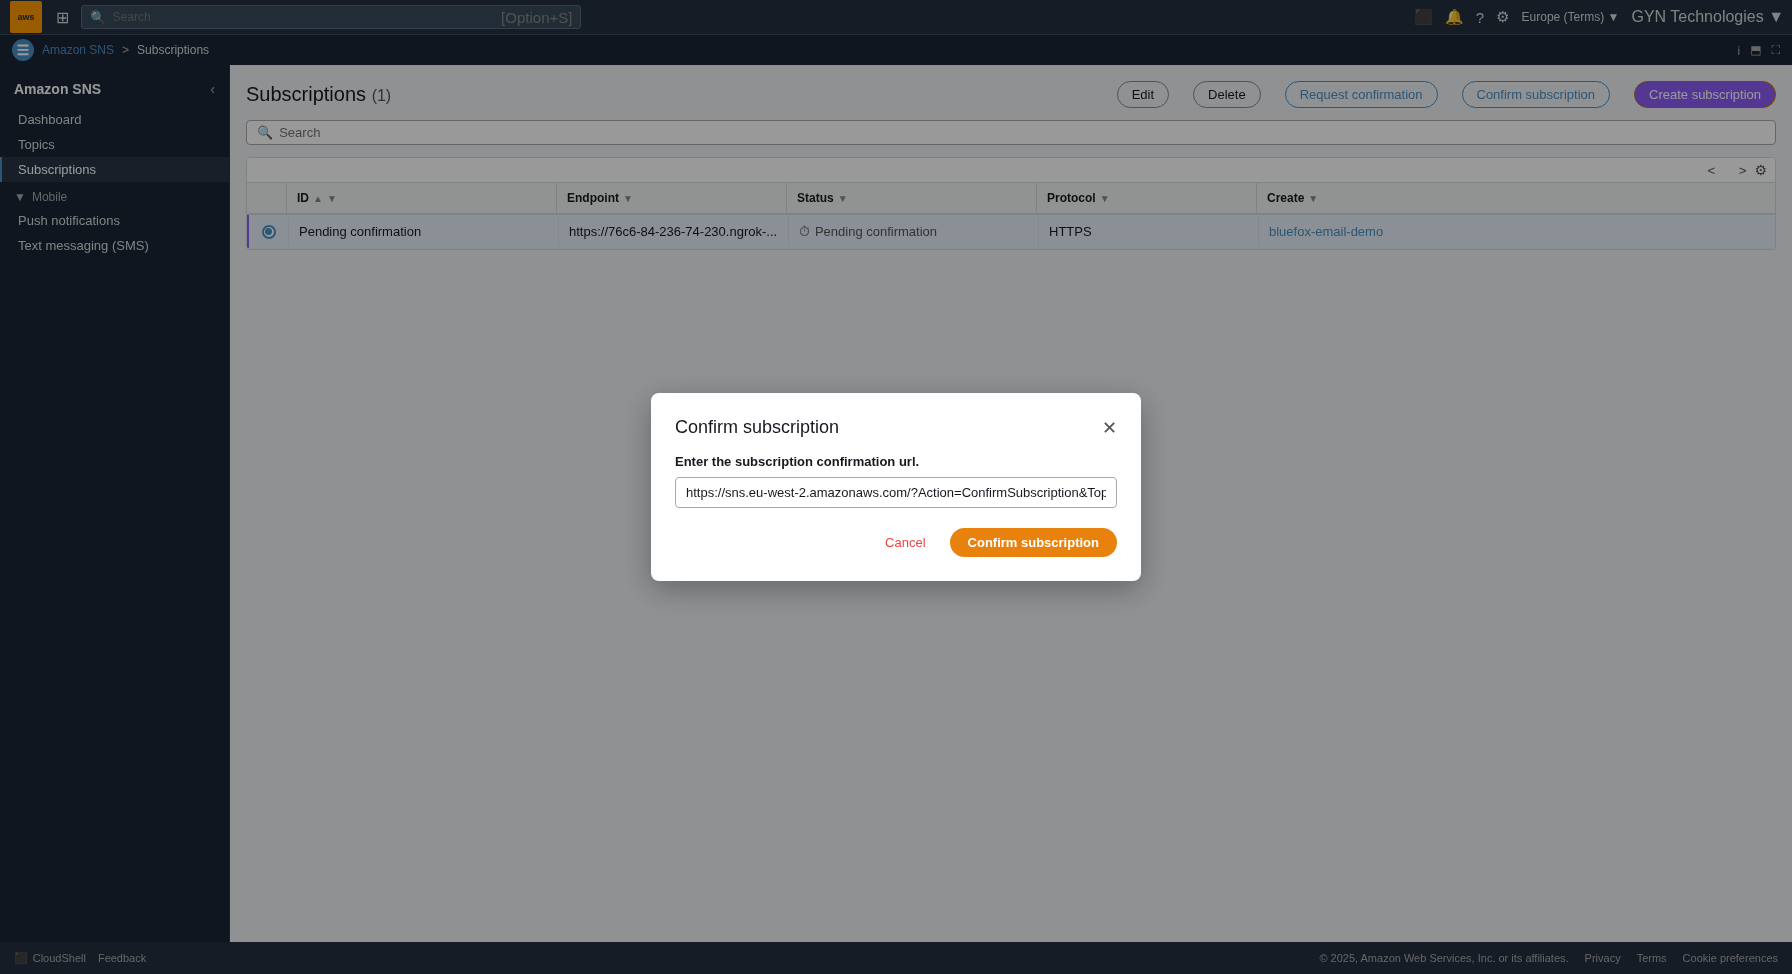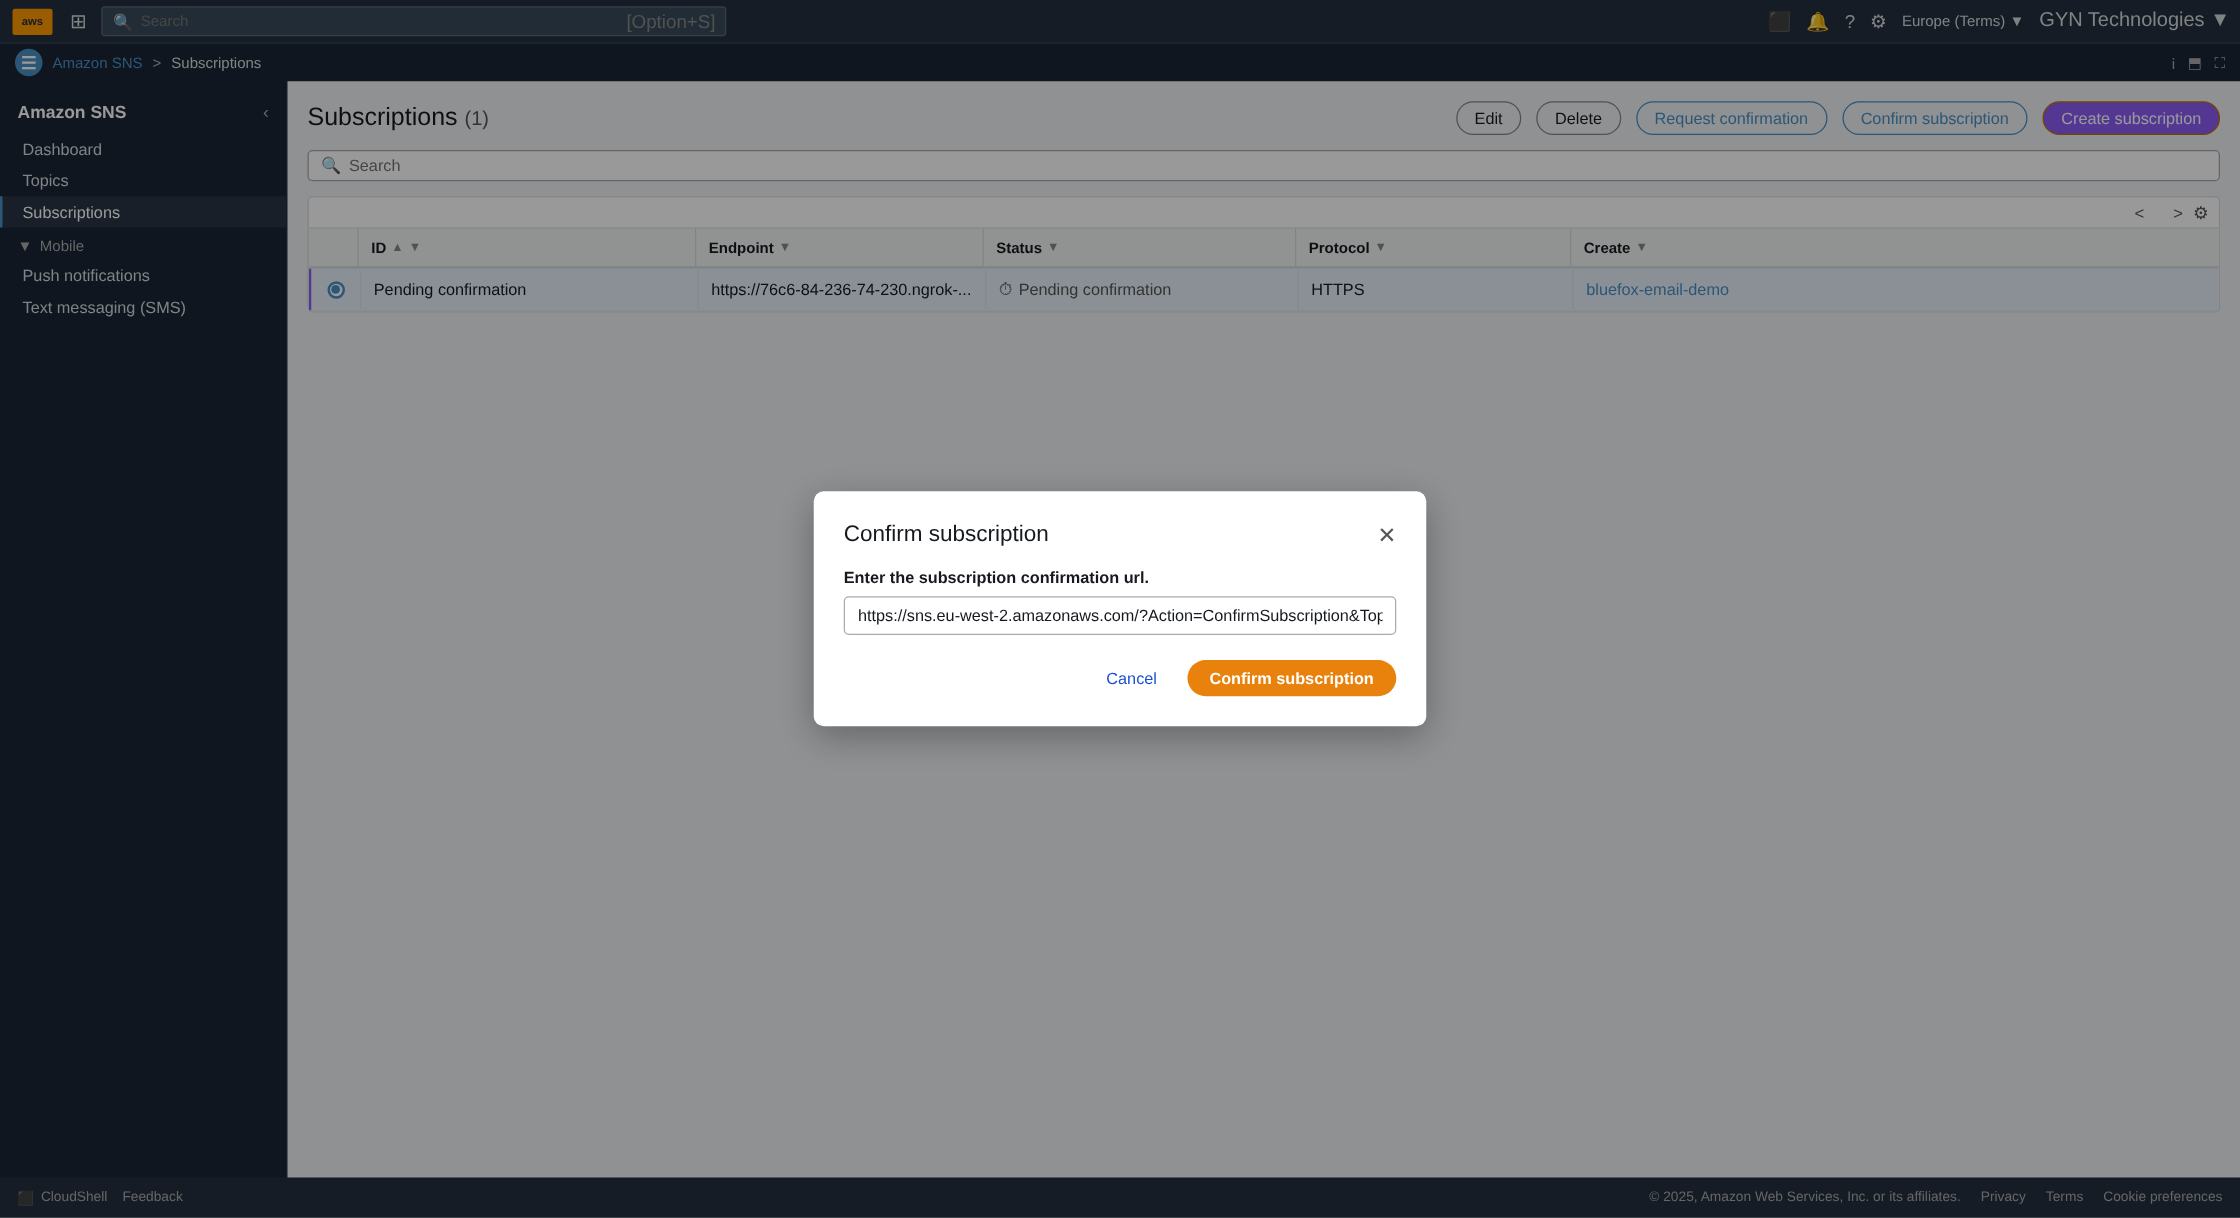--- a/index.html
+++ b/index.html
@@ -15,21 +15,21 @@
       gap: 8px;
       border-bottom: 1px solid #3a4a5a;
     }
     .aws-logo {
       width: 36px; height: 22px;
       background: #232f3e;
       display: flex; align-items: center; justify-content: center;
       flex-shrink: 0;
     }
     .aws-logo-img {
-      width: 32px; height: 21px;
+      width: 32px; height: 32px;
       background: #f90;
       border-radius: 2px;
       display: flex; align-items: center; justify-content: center;
       font-size: 9px; font-weight: bold; color: #232f3e;
     }
     .nav-grid-icon {
       color: #d5dbdb;
       font-size: 16px;
       cursor: pointer;
       padding: 4px;
@@ -176,21 +176,21 @@
     .page-title {
       font-size: 20px;
       font-weight: 400;
       color: #16191f;
     }
     .page-title span.count {
       font-size: 16px;
       color: #555;
     }
     .page-actions {
-      display: flex; gap: 12px; align-items: flex-start;
+      display: flex; gap: 24px; align-items: flex-start;
     }
     .btn {
       padding: 5px 14px;
       border-radius: 16px;
       font-size: 13px;
       cursor: pointer;
       border: 1px solid #888;
       background: transparent;
       color: #16191f;
     }
@@ -353,21 +353,21 @@
     }
     .modal-footer {
       display: flex;
       justify-content: flex-end;
       gap: 12px;
       align-items: center;
     }
     .btn-cancel {
       background: none;
       border: none;
-      color: #1d4ed8;
+      color: #ef4444;
       font-size: 13px;
       cursor: pointer;
       padding: 6px 12px;
     }
     .btn-confirm {
       background: #e8820c;
       border: none;
       border-radius: 16px;
       color: #fff;
       font-size: 13px;

